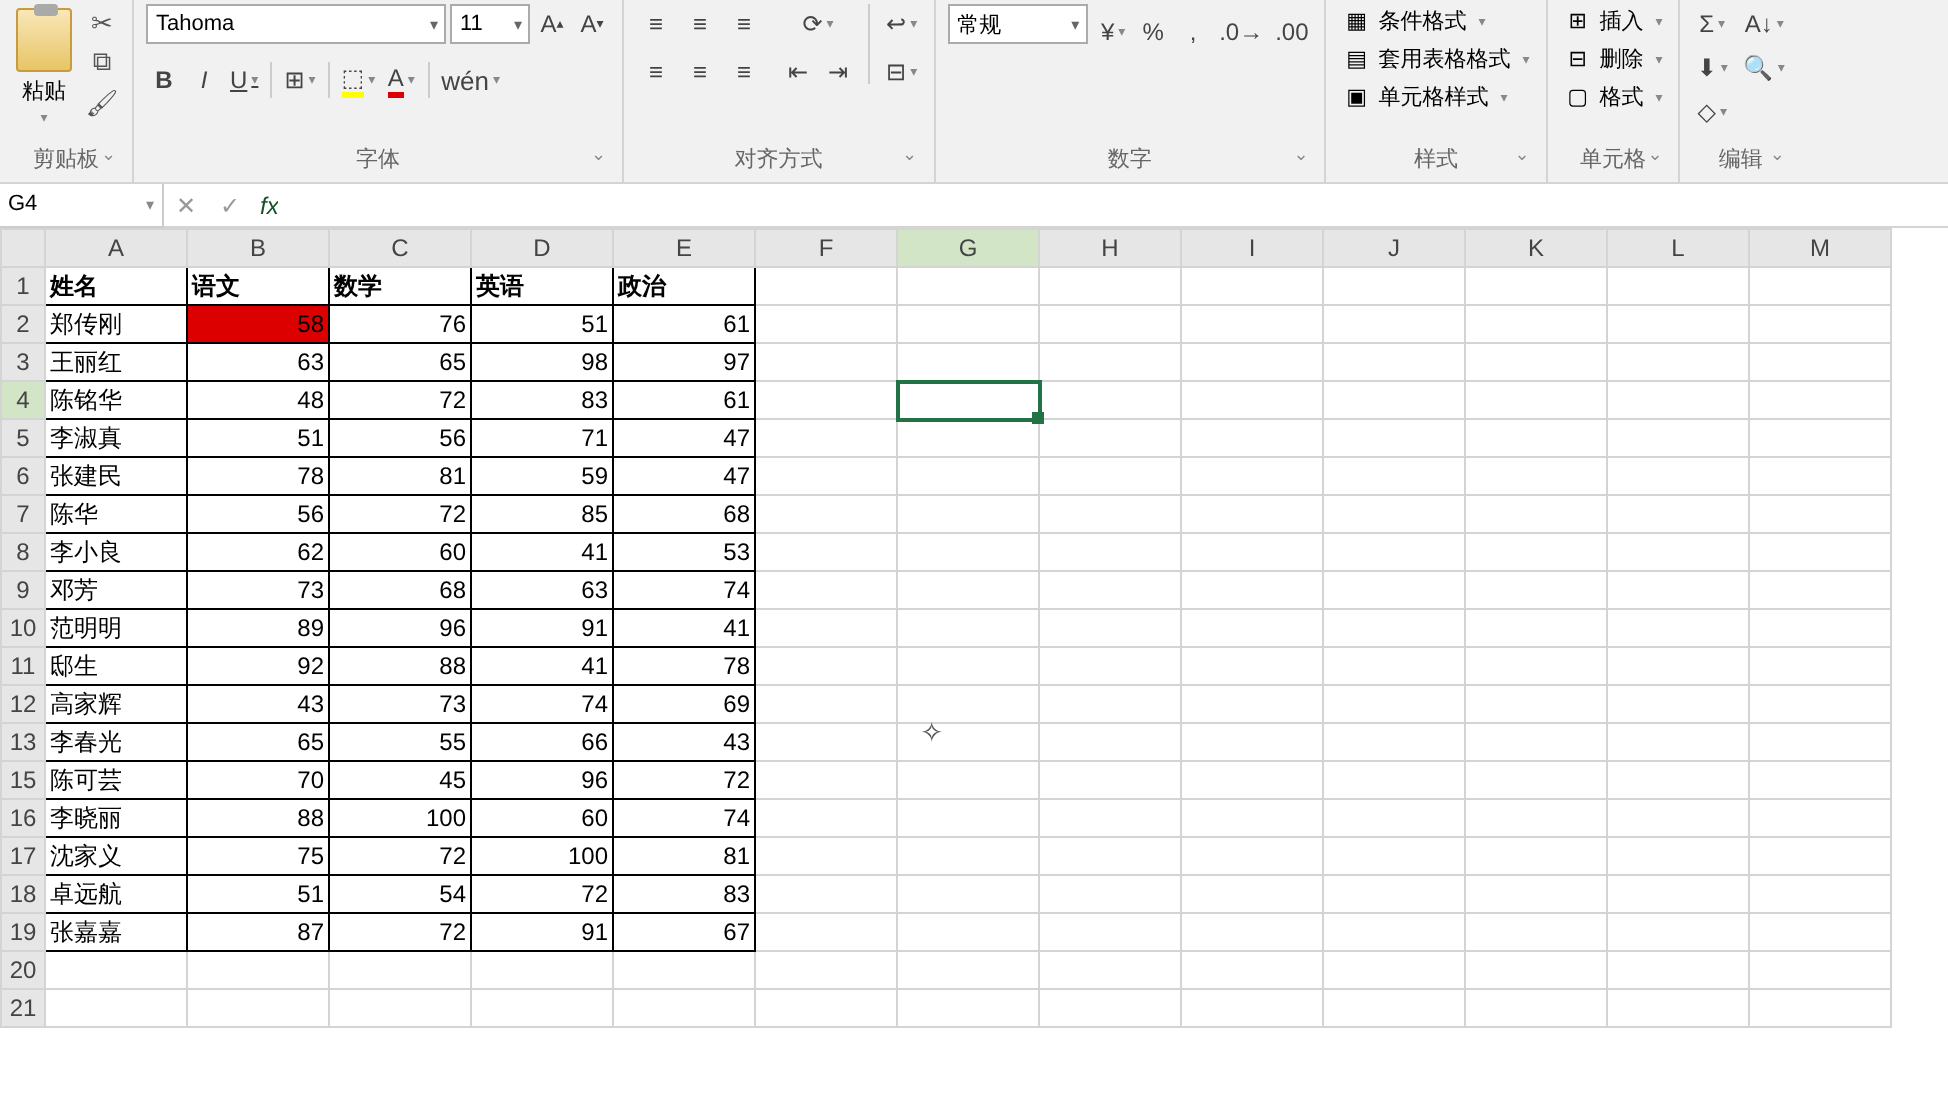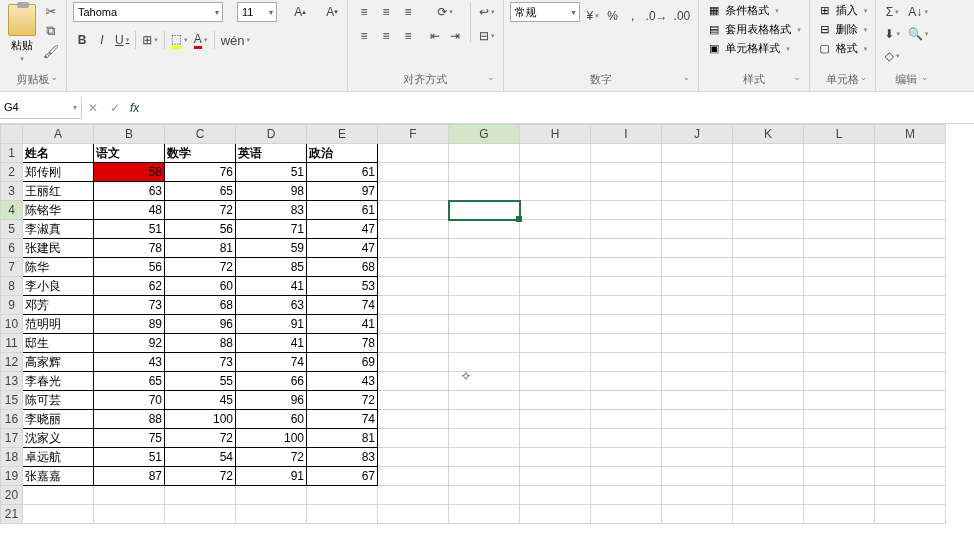--- a/index.html
+++ b/index.html
@@ -11,21 +11,21 @@
 .ribbon-group-label { font-size: 11px; color: #666; text-align: center; padding: 2px 0 4px; position: relative; }
 .ribbon-group-label::after { content: "⌄"; position: absolute; right: 2px; font-size: 9px; color: #888; }
 
 .clipboard-big { display: flex; flex-direction: column; align-items: center; gap: 2px; padding: 2px; cursor: pointer; }
 .clipboard-icon { width: 28px; height: 32px; background: linear-gradient(#f9e7b8, #e8c466); border: 1px solid #c89b3c; border-radius: 2px; position: relative; }
 .clipboard-icon::before { content: ""; position: absolute; top: -3px; left: 8px; width: 12px; height: 6px; background: #aaa; border-radius: 2px; }
 .clipboard-label { font-size: 11px; }
 .clipboard-side { display: flex; flex-direction: column; gap: 2px; }
 .small-icon { width: 18px; height: 18px; display: flex; align-items: center; justify-content: center; font-size: 13px; color: #555; cursor: pointer; }
 
-.font-top { display: flex; gap: 14px; align-items: flex-end; }
+.font-top { display: flex; gap: 2px; align-items: flex-end; }
 .combo { background: #fff; border: 1px solid #ababab; height: 20px; font-size: 11px; padding: 0 16px 0 4px; position: relative; cursor: pointer; display: flex; align-items: center; }
 .combo::after { content: "▾"; position: absolute; right: 3px; font-size: 8px; color: #666; }
 .font-name { width: 150px; }
 .font-size { width: 40px; }
 .btn-row { display: flex; gap: 2px; margin-top: 4px; align-items: center; }
 .rbtn { min-width: 18px; height: 20px; display: flex; align-items: center; justify-content: center; font-size: 12px; color: #444; cursor: pointer; padding: 0 2px; position: relative; }
 .rbtn.drop::after { content: "▾"; font-size: 7px; margin-left: 2px; color: #888; }
 .sep { width: 1px; height: 18px; background: #ccc; margin: 0 2px; }
 
 .align-grid { display: grid; grid-template-columns: repeat(3, 20px); gap: 2px; }
@@ -35,21 +35,21 @@
 
 .style-stack { display: flex; flex-direction: column; gap: 2px; }
 .style-item { display: flex; align-items: center; gap: 4px; font-size: 11px; cursor: pointer; padding: 1px 2px; }
 .style-item::after { content: "▾"; font-size: 7px; color: #888; margin-left: 2px; }
 .mini-icon { width: 14px; height: 14px; display: inline-flex; align-items: center; justify-content: center; font-size: 11px; }
 
 .cell-stack { display: flex; flex-direction: column; gap: 2px; }
 .edit-cols { display: flex; gap: 4px; }
 .edit-col { display: flex; flex-direction: column; gap: 2px; }
 
-.namebox-bar { display: flex; align-items: center; border-bottom: 1px solid #d4d4d4; height: 32px; background: #fff; }
+.namebox-bar { display: flex; align-items: center; border-bottom: 1px solid #d4d4d4; height: 22px; background: #fff; }
 .namebox { width: 82px; border: 1px solid #ccc; border-top: none; border-left: none; height: 22px; font-size: 11px; padding: 0 4px; display: flex; align-items: center; position: relative; }
 .namebox::after { content: "▾"; position: absolute; right: 4px; font-size: 8px; color: #888; }
 .fb-btn { width: 22px; height: 20px; display: flex; align-items: center; justify-content: center; font-size: 12px; color: #999; cursor: pointer; }
 .fx { font-style: italic; color: #14532d; font-size: 12px; padding-left: 4px; }
 .formula-input { flex: 1; height: 20px; border: none; outline: none; font-size: 11px; padding: 0 4px; }
 
 .sheet-area { position: relative; overflow: hidden; height: 446px; }
 .grid { border-collapse: collapse; table-layout: fixed; }
 .grid th, .grid td { border: 1px solid #d4d4d4; font-size: 12px; height: 19px; padding: 0 2px; background: #fff; }
 .grid .colhdr, .grid .rowhdr, .grid .corner { background: #e6e6e6; text-align: center; color: #444; font-weight: normal; cursor: pointer; }
@@ -111,20 +111,21 @@
           </div>
         <div class="rbtn drop">
             <span style="border-bottom:3px solid #d00">A</span>
           </div>
         <div class="sep"></div>
         <div class="rbtn drop">
             <span style="font-size:13px">wén</span>
           </div>
       </div>
     </div>
+    <div class="ribbon-group-label">字体</div>
   </div>
 
   <div class="ribbon-group">
     <div class="ribbon-group-content">
       <div style="display:flex;flex-direction:column;gap:4px">
         <div class="align-grid">
           <div class="rbtn">≡</div>
           <div class="rbtn">≡</div>
           <div class="rbtn">≡</div>
         </div>

